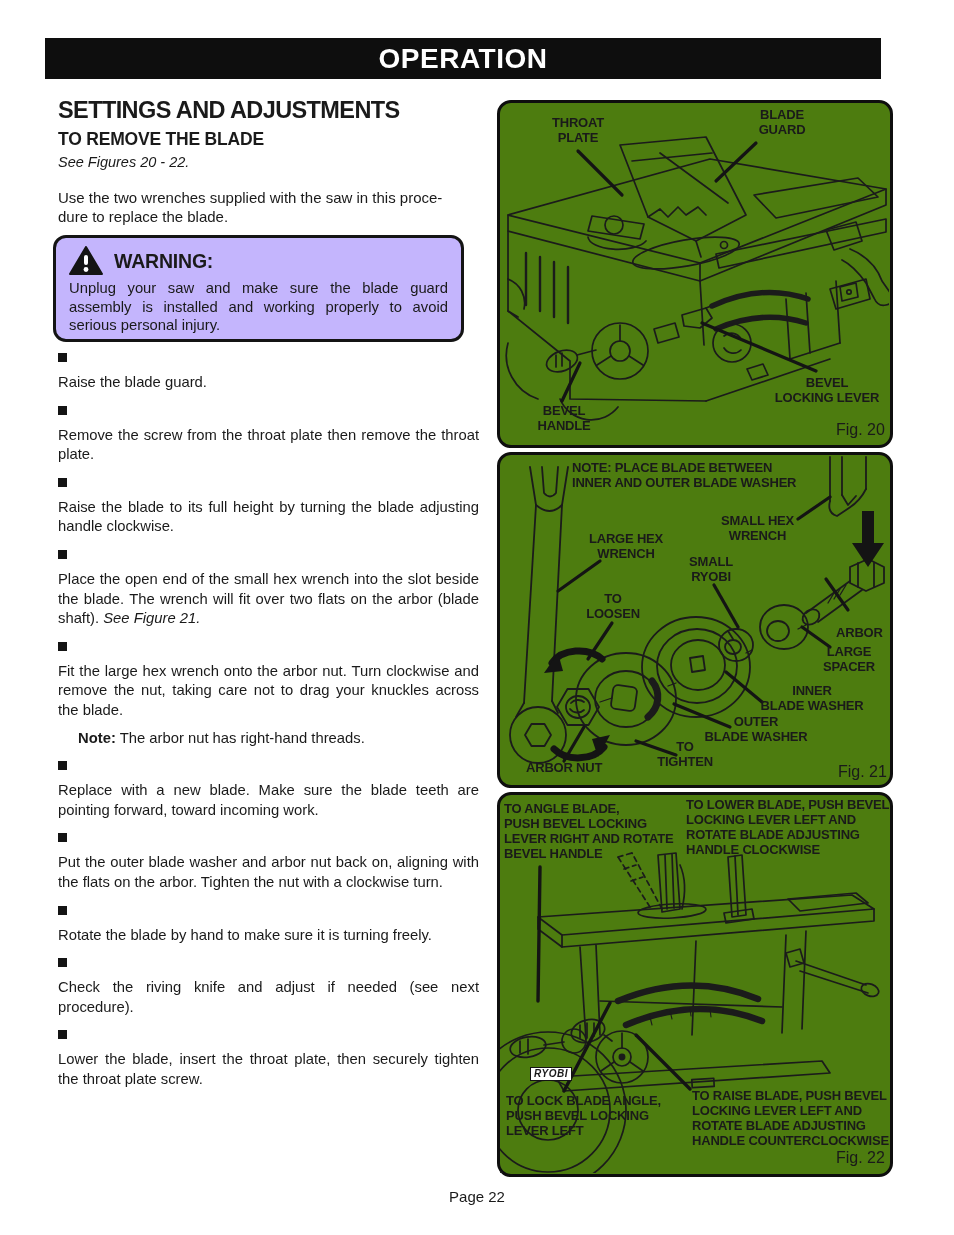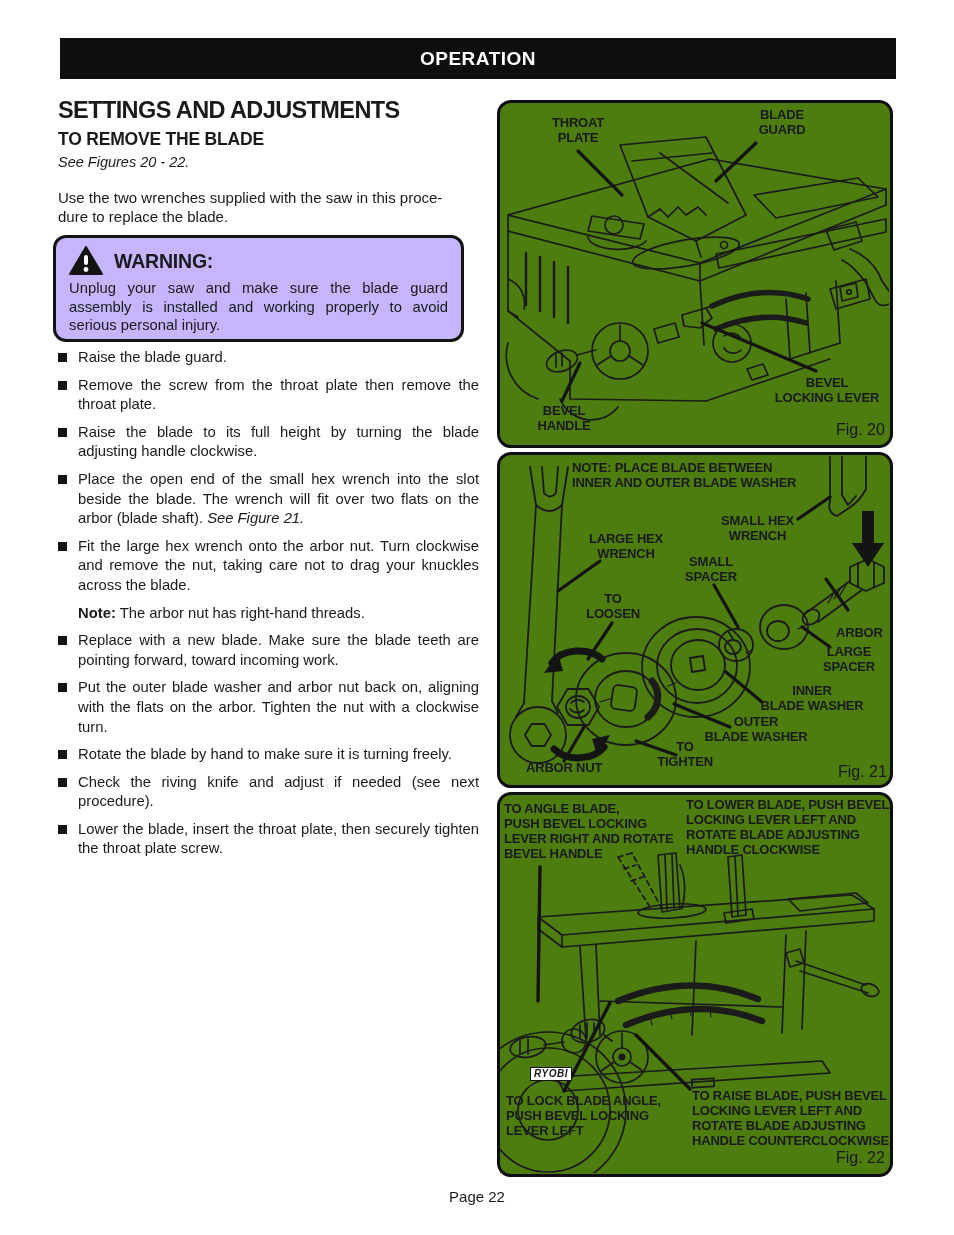--- a/index.html
+++ b/index.html
@@ -1,35 +1,35 @@
 <!DOCTYPE html>
 <html><head>
 <meta charset="utf-8">
 <style>
   * { margin:0; padding:0; box-sizing:border-box; }
   html,body { background:#e8e8e8; }
   body { font-family:"Liberation Sans", sans-serif; color:#1a1a1a; }
   .page { position:relative; width:954px; height:1235px; background:#ffffff; margin:0 auto; overflow:hidden; }
 
-  .banner { position:absolute; left:60px; top:38px; width:836px; height:41px; background:#0e0e0e;
+  .banner { position:absolute; left:45px; top:38px; width:836px; height:41px; background:#0e0e0e;
             color:#ffffff; display:flex; align-items:center; justify-content:center;
-            font-size:19px; font-weight:bold; letter-spacing:.5px; }
+            font-size:28px; font-weight:bold; letter-spacing:.5px; }
   .section-title { position:absolute; left:58px; top:97px; font-size:23.5px; font-weight:bold; letter-spacing:-.6px; white-space:nowrap; }
   .sub-title { position:absolute; left:58px; top:129px; font-size:17.5px; font-weight:bold; letter-spacing:-.2px; }
   .see-fig { position:absolute; left:58px; top:154px; font-size:14.5px; font-style:italic; }
   .intro { position:absolute; left:58px; top:188px; width:424px; font-size:15px; line-height:19px; white-space:pre-line; }
 
   .warnbox { position:absolute; left:53px; top:235px; width:411px; height:107px;
              border:3px solid #141414; border-radius:13px; padding:8px 13px 0 13px; background:#c4b5fd; }
   .warnhead { display:flex; align-items:center; gap:11px; }
   .warntitle { font-size:19.5px; font-weight:bold; letter-spacing:-.2px; }
   .warnbody { margin-top:3px; font-size:14.8px; line-height:18.5px; text-align:justify; }
 
   .steps { position:absolute; left:58px; top:340px; width:421px; }
-  .step { display:flex; gap:11px; font-size:14.8px; line-height:19.6px; margin-top:8px; text-align:justify; }
+  .step { display:flex; gap:11px; font-size:14.8px; line-height:19.6px; margin-top:8px; text-align:justify;flex-direction:column; }
   .step .sq { width:9px; height:9px; background:#141414; flex:none; margin-top:5px; }
   .step.note { padding-left:20px; text-align:left; }
 
   .fig { position:absolute; border:3.5px solid #0e0e0e; border-radius:14px; background:#4d7c0f; }
   .fig svg { position:absolute; left:0; top:0; }
   .figlabel { position:absolute; font-weight:bold; font-size:13px; line-height:15px;
               letter-spacing:-.2px; white-space:pre-line; text-align:center; }
   .figlabel.la { text-align:left; }
   .figcap { position:absolute; font-size:16px; }
   .ryobi { position:absolute; border:1.5px solid #141414; font-size:10px; font-weight:bold;
@@ -286,21 +286,21 @@
         <line x1="64" y1="306" x2="84" y2="272"></line>
       </g>
     </svg>
     <div class="figlabel la" style="left:72px; top:5px; width:250px;">NOTE: PLACE BLADE BETWEEN
 INNER AND OUTER BLADE WASHER</div>
     <div class="figlabel" style="left:76px; top:76px; width:100px;">LARGE HEX
 WRENCH</div>
     <div class="figlabel" style="left:210px; top:58px; width:95px;">SMALL HEX
 WRENCH</div>
     <div class="figlabel" style="left:178px; top:99px; width:66px;">SMALL
-SPACER</div>
+RYOBI</div>
     <div class="figlabel" style="left:80px; top:136px; width:66px;">TO
 LOOSEN</div>
     <div class="figlabel la" style="left:336px; top:155px; width:56px;margin-top:15px;">ARBOR</div>
     <div class="figlabel" style="left:316px; top:189px; width:66px;">LARGE
 SPACER</div>
     <div class="figlabel" style="left:256px; top:228px; width:112px;">INNER
 BLADE WASHER</div>
     <div class="figlabel" style="left:200px; top:259px; width:112px;">OUTER
 BLADE WASHER</div>
     <div class="figlabel" style="left:152px; top:284px; width:66px;">TO

